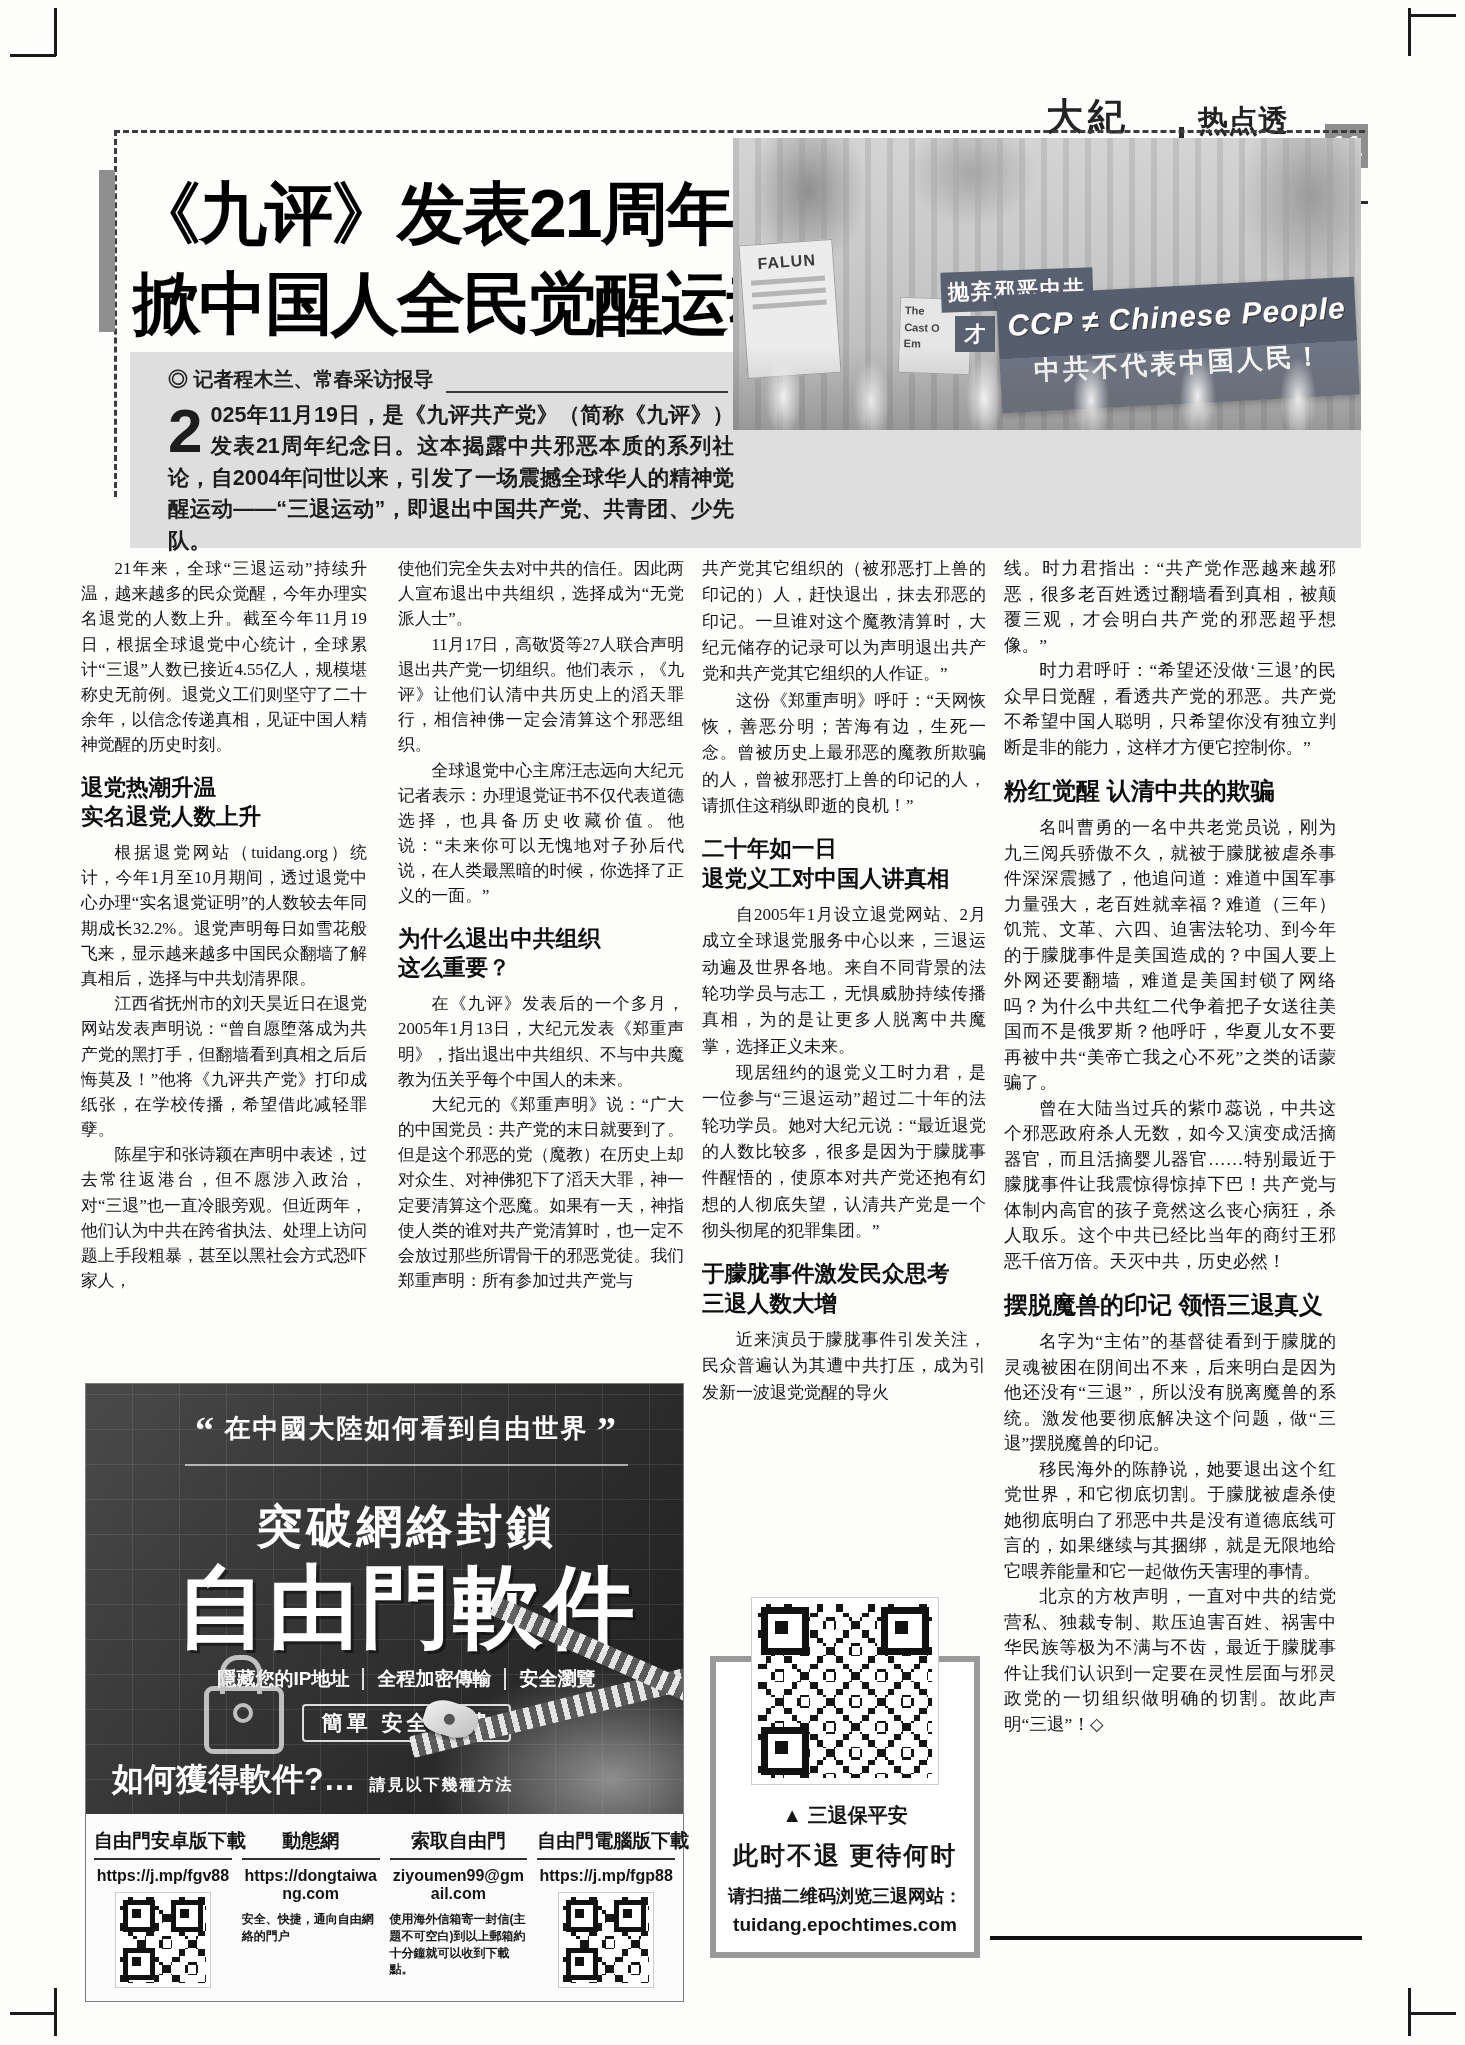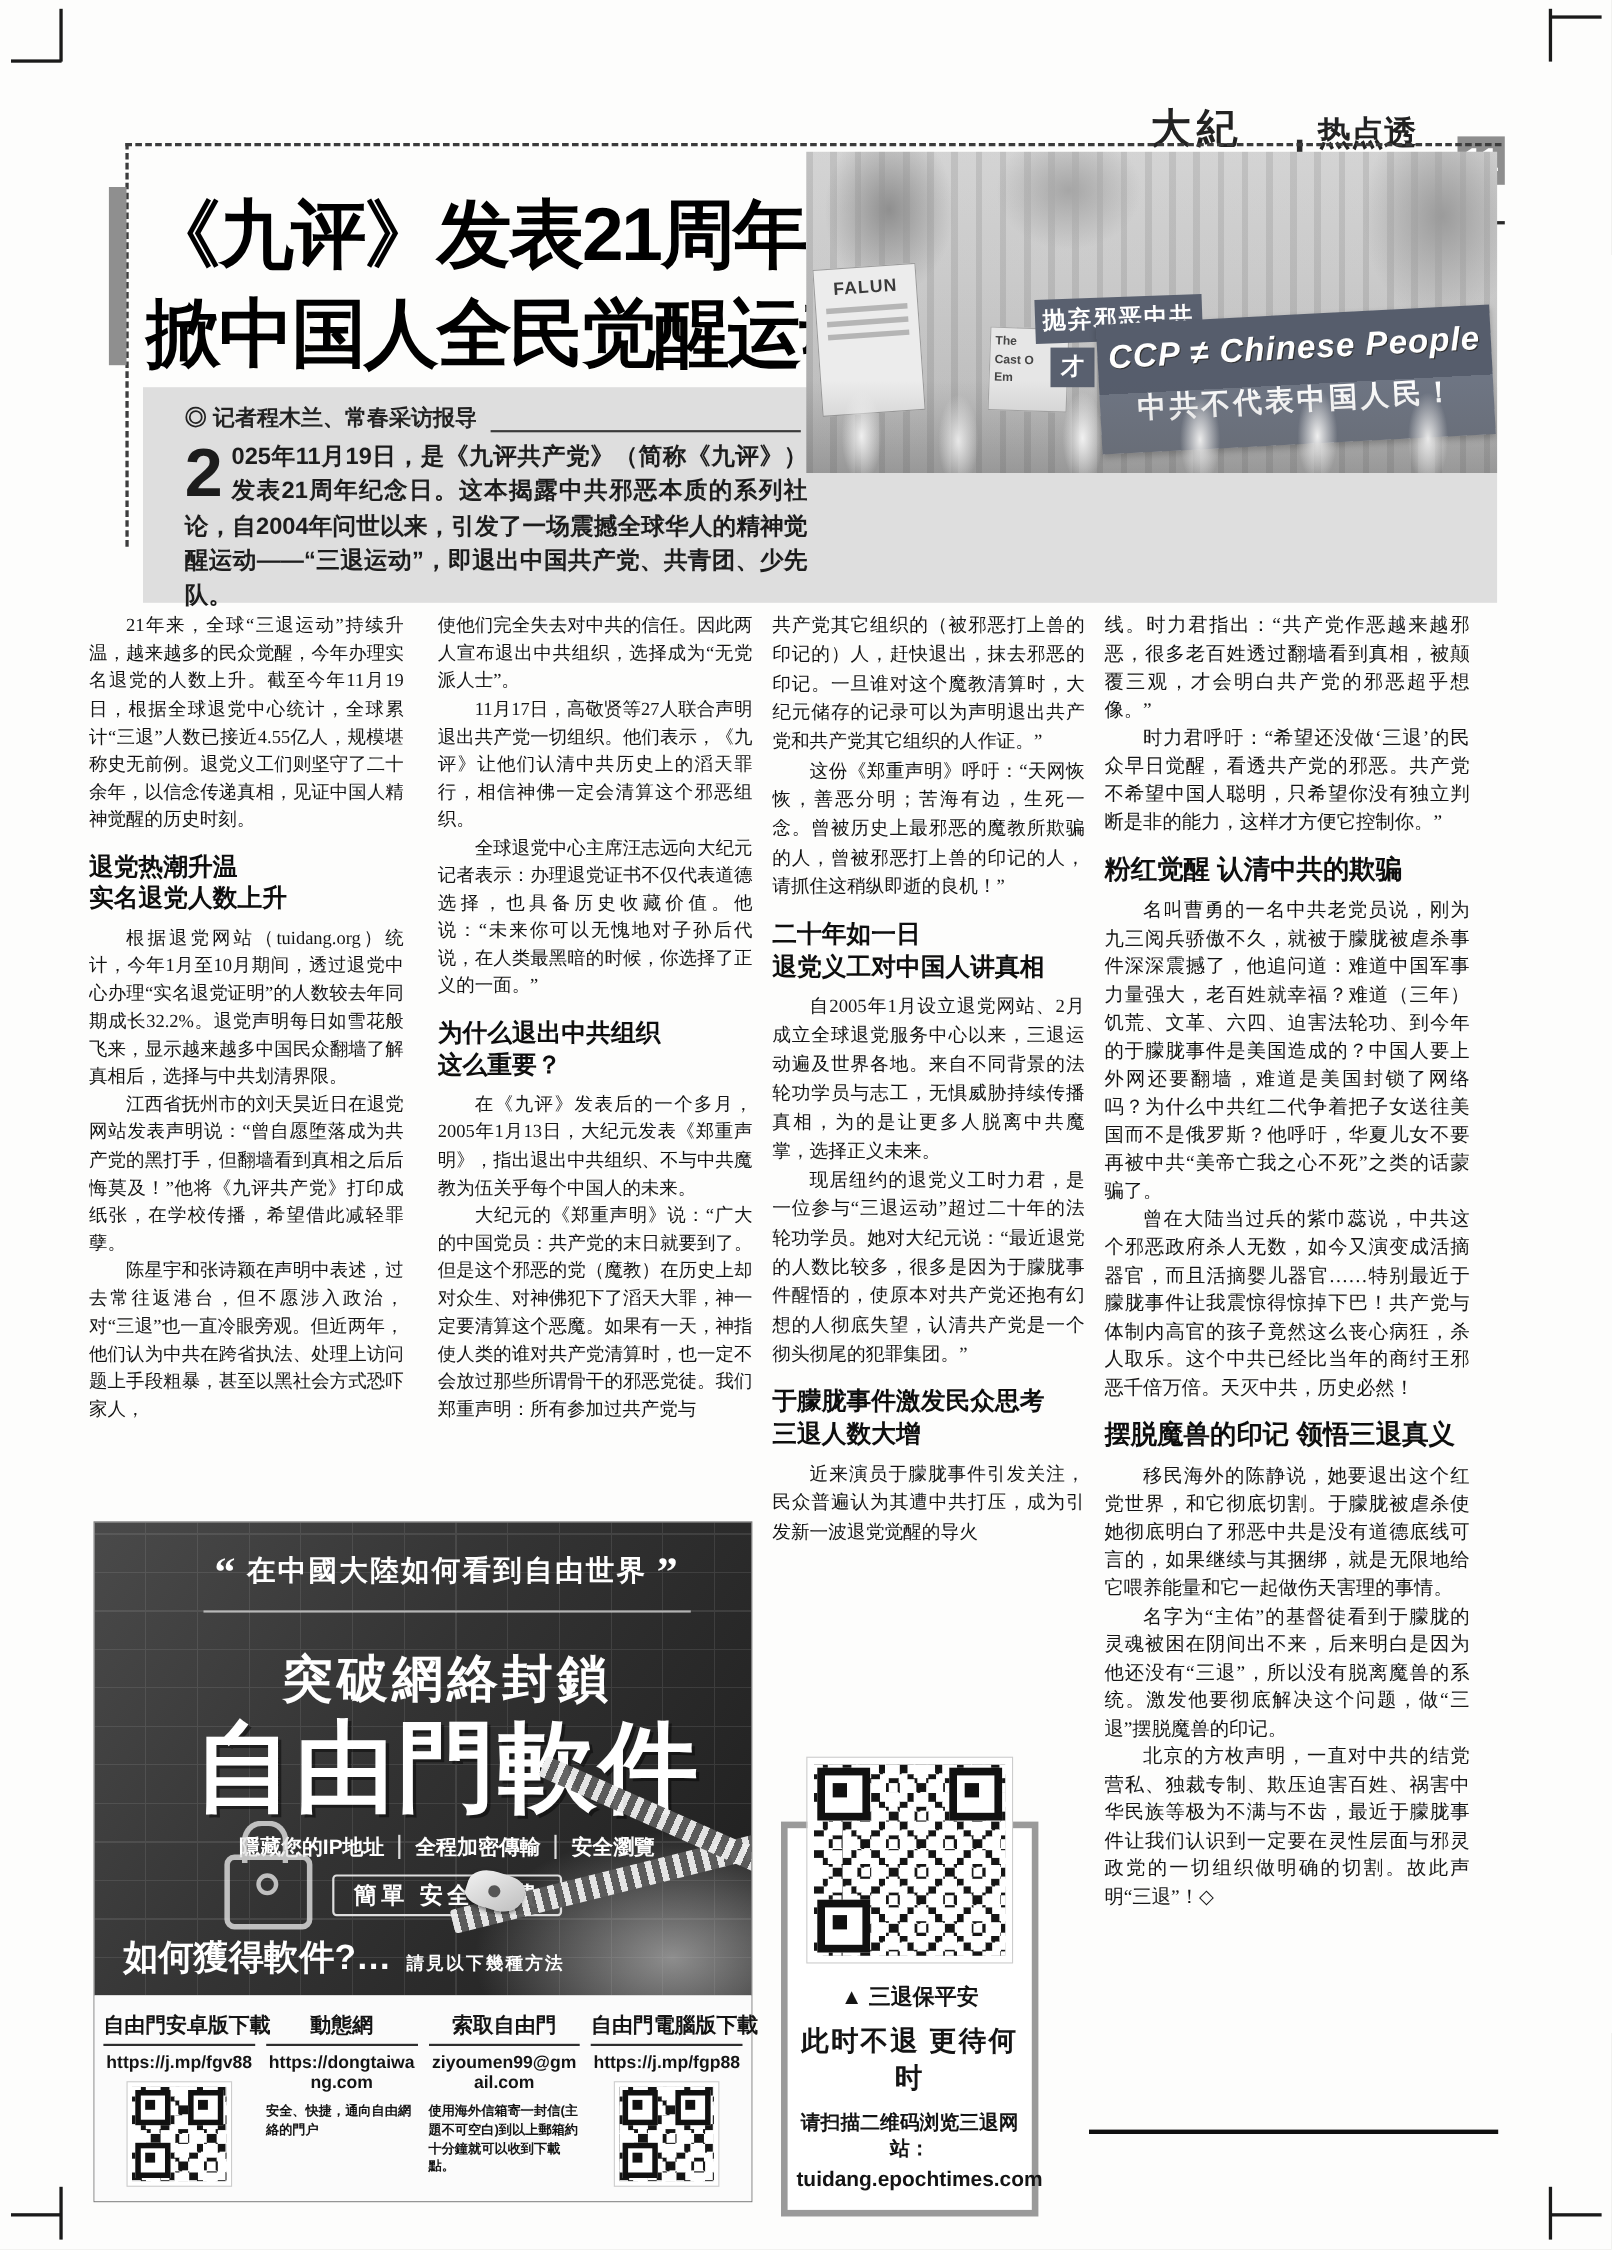--- a/index.html
+++ b/index.html
@@ -86,21 +86,21 @@
         repeating-conic-gradient(#151515 0% 25%,#fff 0% 50%) 0 0/17px 17px,
         repeating-conic-gradient(#fff 0% 25%,#151515 0% 50%) 0 0/26px 26px;
       background-blend-mode:lighten;border:6px solid #fff;outline:1px solid #ccc;}
   .qr .eye{position:absolute;width:34px;height:34px;border:7px solid #111;background:#fff;}
   .qr .eye::after{content:"";position:absolute;left:7px;top:7px;width:13px;height:13px;background:#111;}
   .qr .tl{left:3px;top:3px;} .qr .tr{right:3px;top:3px;} .qr .bl{left:3px;bottom:3px;}
   .qr-small .eye{width:22px;height:22px;border-width:5px;}
   .qr-small .eye::after{left:4px;top:4px;width:9px;height:9px;}
 
   
-  .tuidang{position:absolute;left:710px;top:1598px;width:234px;z-index:4;text-align:center;}
+  .tuidang{position:absolute;left:710px;top:1598px;width:270px;z-index:4;text-align:center;}
   .tuidang-frame{border:6px solid #9a9a9a;margin-top:58px;padding:140px 8px 16px;background:#fff;}
   .tuidang .qr{position:absolute;top:0;left:50%;transform:translateX(-50%);width:174px;height:174px;}
   .tuidang-label{font-family:"Liberation Sans",sans-serif;font-weight:800;font-size:20px;margin:0 0 10px;}
   .tuidang-slogan{font-size:25px;font-weight:700;letter-spacing:2px;margin:0 0 12px;}
   .tuidang-hint{font-family:"Liberation Sans",sans-serif;font-weight:800;font-size:18px;margin:0 0 6px;}
   .tuidang-url{font-family:"Liberation Sans",sans-serif;font-size:19px;font-weight:700;margin:0;}
 
   
   .ad{position:absolute;left:85px;top:1383px;width:597px;height:617px;border:1px solid #7d7d7d;background:#fafafa;z-index:4;}
   .ad-dark{position:relative;height:430px;overflow:hidden;color:#fff;
@@ -223,22 +223,22 @@
       <h3 class="subhead">于朦胧事件激发民众思考<br>三退人数大增</h3>
       <p class="para">近来演员于朦胧事件引发关注，民众普遍认为其遭中共打压，成为引发新一波退党觉醒的导火</p>
     </div>
   <div class="col" id="col4">
       <p class="para cont">线。时力君指出：“共产党作恶越来越邪恶，很多老百姓透过翻墙看到真相，被颠覆三观，才会明白共产党的邪恶超乎想像。”</p>
       <p class="para">时力君呼吁：“希望还没做‘三退’的民众早日觉醒，看透共产党的邪恶。共产党不希望中国人聪明，只希望你没有独立判断是非的能力，这样才方便它控制你。”</p>
       <h3 class="subhead">粉红觉醒 认清中共的欺骗</h3>
       <p class="para">名叫曹勇的一名中共老党员说，刚为九三阅兵骄傲不久，就被于朦胧被虐杀事件深深震撼了，他追问道：难道中国军事力量强大，老百姓就幸福？难道（三年）饥荒、文革、六四、迫害法轮功、到今年的于朦胧事件是美国造成的？中国人要上外网还要翻墙，难道是美国封锁了网络吗？为什么中共红二代争着把子女送往美国而不是俄罗斯？他呼吁，华夏儿女不要再被中共“美帝亡我之心不死”之类的话蒙骗了。</p>
       <p class="para">曾在大陆当过兵的紫巾蕊说，中共这个邪恶政府杀人无数，如今又演变成活摘器官，而且活摘婴儿器官……特别最近于朦胧事件让我震惊得惊掉下巴！共产党与体制内高官的孩子竟然这么丧心病狂，杀人取乐。这个中共已经比当年的商纣王邪恶千倍万倍。天灭中共，历史必然！</p>
       <h3 class="subhead">摆脱魔兽的印记 领悟三退真义</h3>
+      <p class="para">名字为“主佑”的基督徒看到于朦胧的灵魂被困在阴间出不来，后来明白是因为他还没有“三退”，所以没有脱离魔兽的系统。激发他要彻底解决这个问题，做“三退”摆脱魔兽的印记。</p>
       <p class="para">移民海外的陈静说，她要退出这个红党世界，和它彻底切割。于朦胧被虐杀使她彻底明白了邪恶中共是没有道德底线可言的，如果继续与其捆绑，就是无限地给它喂养能量和它一起做伤天害理的事情。</p>
-      <p class="para">名字为“主佑”的基督徒看到于朦胧的灵魂被困在阴间出不来，后来明白是因为他还没有“三退”，所以没有脱离魔兽的系统。激发他要彻底解决这个问题，做“三退”摆脱魔兽的印记。</p>
       <p class="para">北京的方枚声明，一直对中共的结党营私、独裁专制、欺压迫害百姓、祸害中华民族等极为不满与不齿，最近于朦胧事件让我们认识到一定要在灵性层面与邪灵政党的一切组织做明确的切割。故此声明“三退”！◇</p>
     </div>
   <div class="end-rule"></div>
 
   <div class="tuidang">
     <div class="tuidang-frame">
       <p class="tuidang-label">▲ 三退保平安</p>
       <p class="tuidang-slogan">此时不退 更待何时</p>
       <p class="tuidang-hint">请扫描二维码浏览三退网站：</p>
       <p class="tuidang-url">tuidang.epochtimes.com</p>

